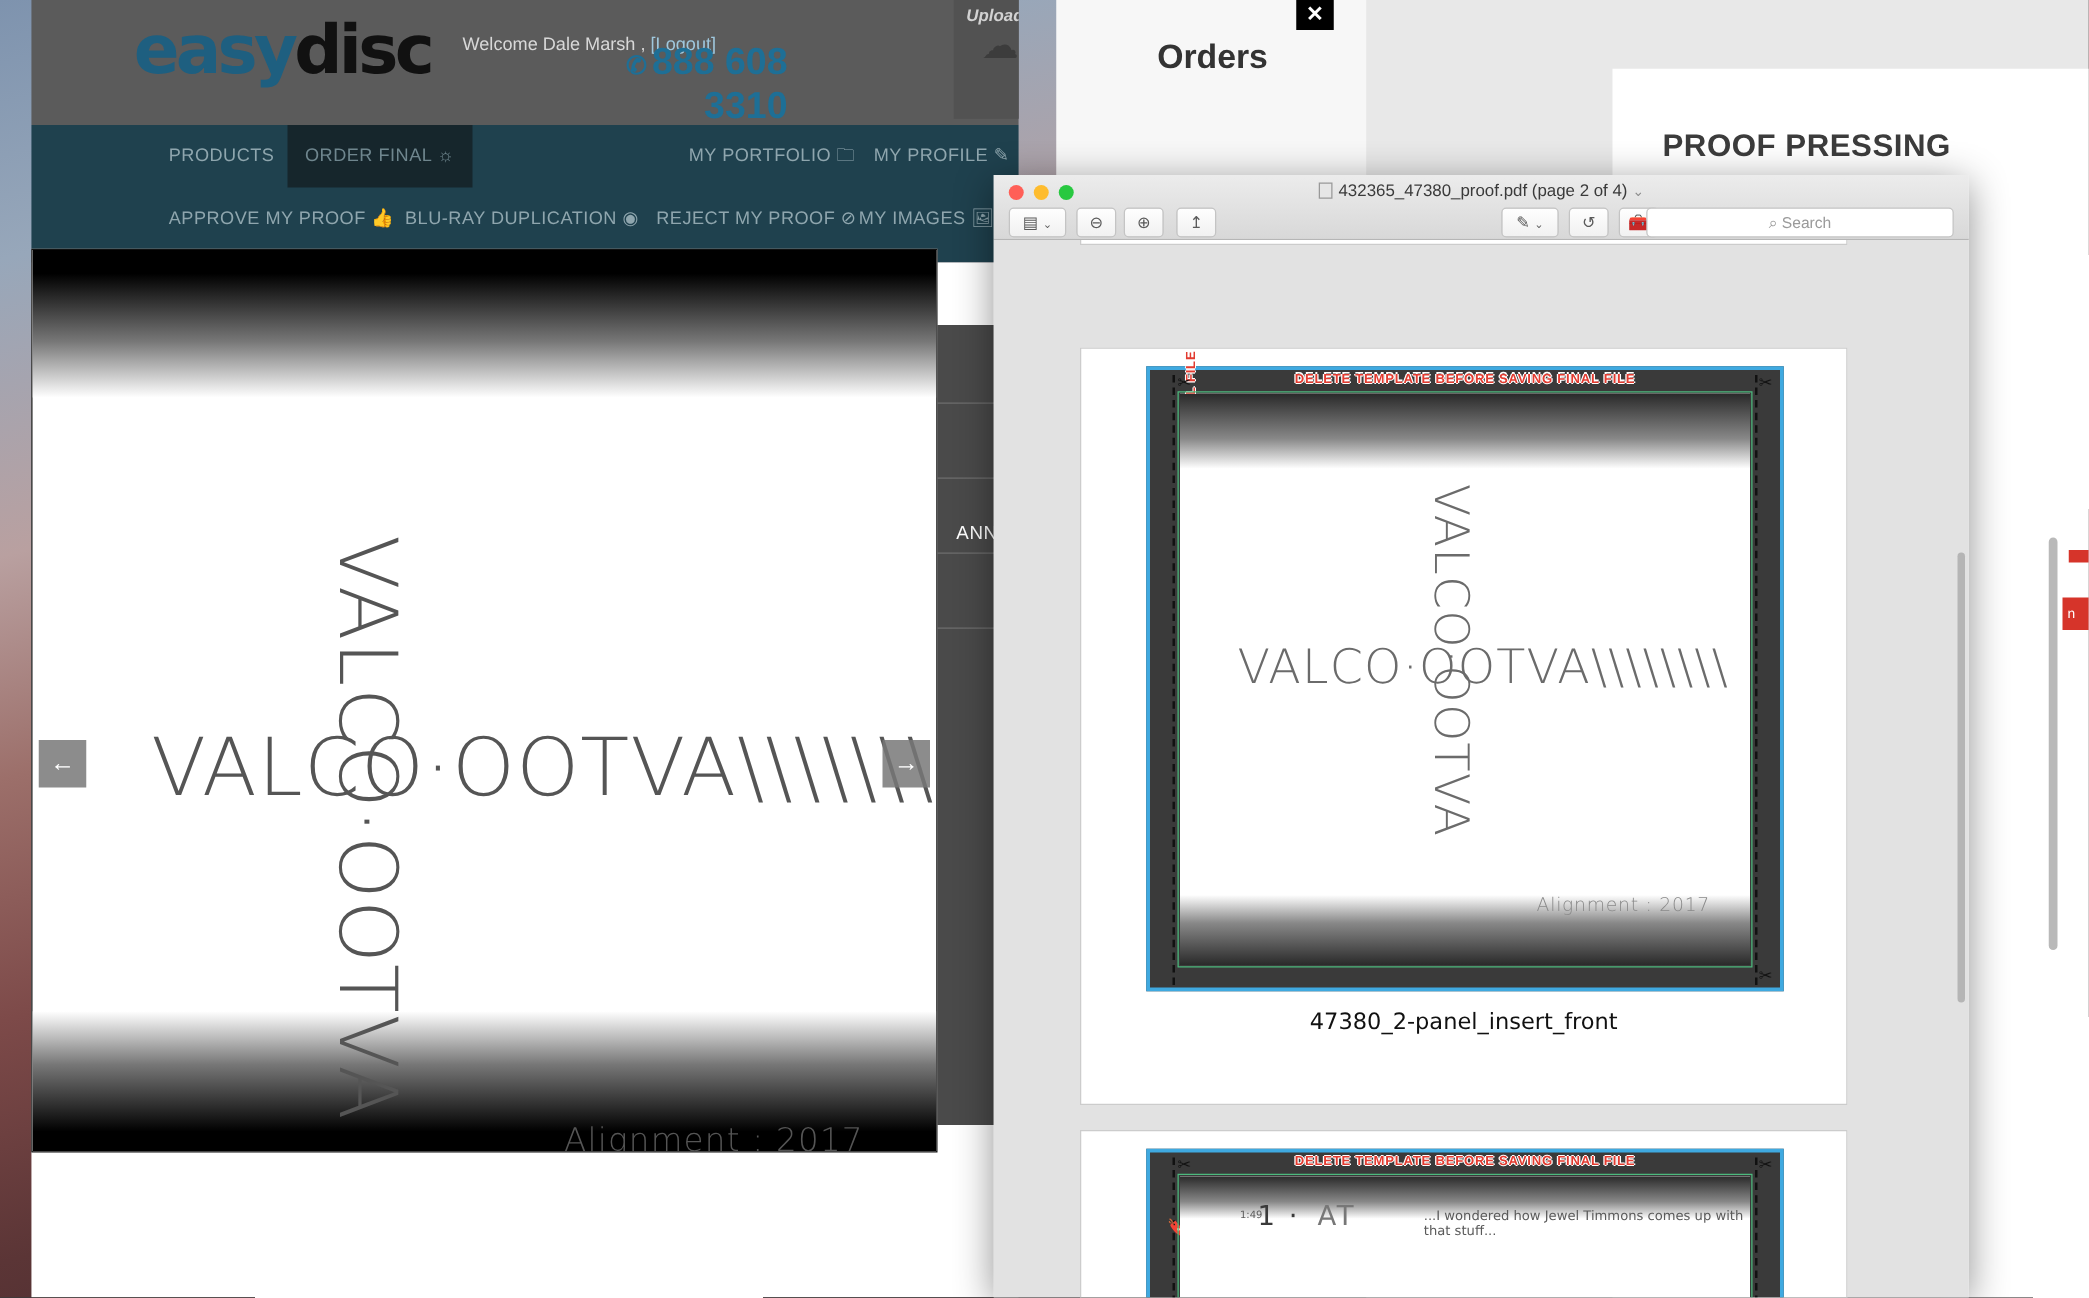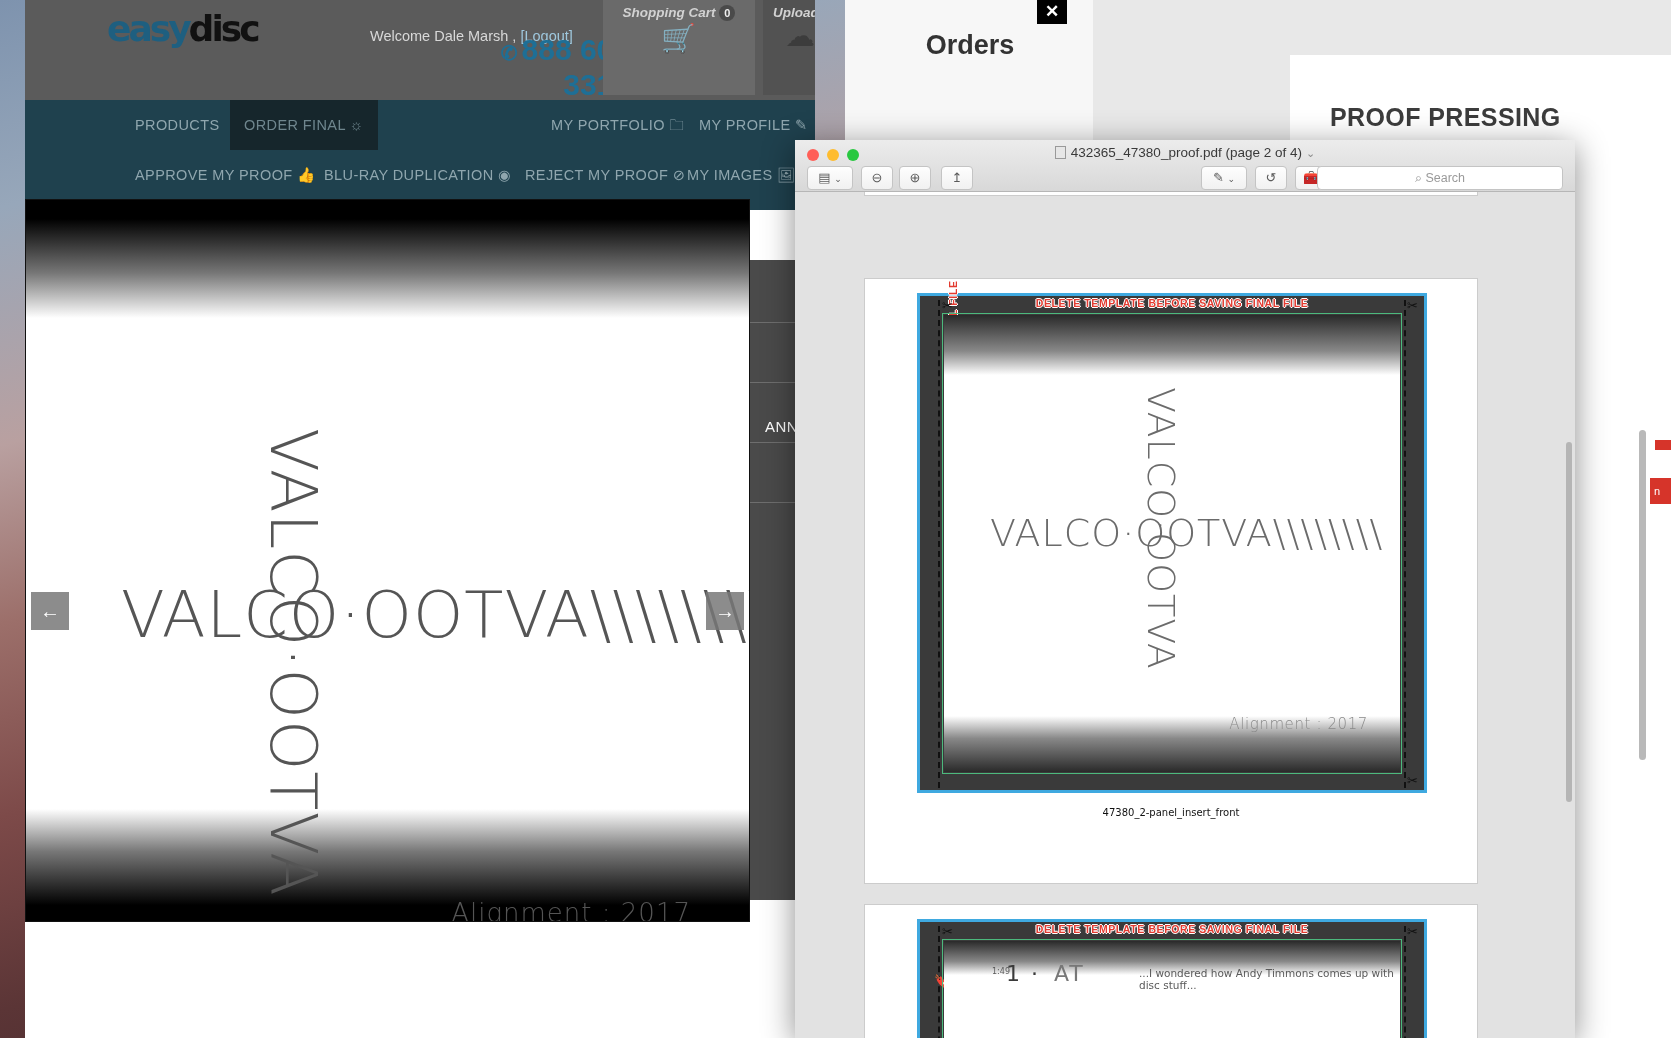--- a/index.html
+++ b/index.html
@@ -6,21 +6,21 @@
   html,body { width:1671px; height:1038px; overflow:hidden; font-family:"Liberation Sans", sans-serif; }
   body { position:relative; background:#3a3a3a; }
 
   
   .wallpaper{position:absolute;inset:0;
     background:linear-gradient(165deg,#7e93ae 0%,#97a7ba 14%,#b9a0a0 30%,#9c6f6a 42%,#7d4a49 55%,#5b3536 68%,#45282c 82%,#2e1d22 100%);}
 
   
   .site{position:absolute;left:25px;top:0;width:790px;height:1038px;overflow:hidden;}
   .site-header{position:absolute;left:0;top:0;width:790px;height:100px;background:#5b5b5b;}
-  .logo{position:absolute;left:82px;top:8px;font-size:36px;font-weight:bold;letter-spacing:-3px;
+  .logo{position:absolute;left:82px;top:8px;font-size:54px;font-weight:bold;letter-spacing:-3px;
         font-family:"DejaVu Sans", sans-serif;}
   .logo .a{color:#1e5f80;}
   .logo .b{color:#111;}
   .welcome{position:absolute;left:345px;top:4px;font-size:14.5px;color:#d8d8d8;margin-top:24px;}
   .welcome a{color:#9fc8de;text-decoration:none;}
   .phone{position:absolute;left:430px;top:34px;width:175px;text-align:right;
          font-size:30px;font-weight:bold;color:#1e6f96;line-height:32px;}
   .phone .ph-ico{font-size:20px;color:#1e6f96;margin-right:4px;}
   .cart{position:absolute;left:578px;top:0;width:152px;height:95px;background:#6a6a6a;}
   .cart .cart-t{position:absolute;top:5px;left:0;width:100%;text-align:center;
@@ -123,21 +123,21 @@
       font-size:10.5px;font-weight:bold;color:#e23b30;letter-spacing:.6px;
       text-shadow:-1px 0 #fff,1px 0 #fff,0 -1px #fff,0 1px #fff;white-space:nowrap;
       transform:rotate(-90deg);}
   .tpl .art{position:absolute;background:#fff;overflow:hidden;}
   .art .g-top{position:absolute;left:0;top:0;width:100%;height:60px;
       background:linear-gradient(180deg,#2a2a2a,#888 60%,#fff);}
   .art .g-bot{position:absolute;left:0;bottom:0;width:100%;height:56px;
       background:linear-gradient(0deg,#2a2a2a,#888 60%,#fff);}
   .art .vh{position:absolute;color:#6b6b6b;font-family:"DejaVu Sans",sans-serif;font-weight:300;white-space:nowrap;}
   .art .align{position:absolute;color:#8a8a8a;font-family:"DejaVu Sans",sans-serif;font-weight:300;}
-  .pdf-cap{position:absolute;width:100%;text-align:center;font-size:10px;color:#111;
+  .pdf-cap{position:absolute;width:100%;text-align:center;font-size:18px;color:#111;
       font-family:"DejaVu Sans",sans-serif;}
   .scissor{position:absolute;color:#111;font-size:13px;}
   .bm{position:absolute;color:#d6342a;font-size:13px;}
   .p2txt1{position:absolute;font-family:"DejaVu Sans",sans-serif;color:#3a3a3a;}
   .p2txt2{position:absolute;font-family:"DejaVu Sans",sans-serif;color:#5a5a5a;}
 </style>
 </head>
 <body>
 
 <div class="wallpaper"></div>
@@ -147,27 +147,20 @@
   <div class="site-header">
     <div class="logo">
       <span class="a">easy</span><span class="b">disc</span>
     </div>
     <div class="welcome">
       <span>Welcome Dale Marsh ,</span>
       <a href="#">[Logout]</a>
     </div>
     <div class="phone">
       <span class="ph-ico">✆</span><span>888 608 3310</span>
-    </div>
-    <div class="cart">
-      <div class="cart-t">
-        <span>Shopping Cart</span>
-        <span class="badge">0</span>
-      </div>
-      <div class="cart-ico">🛒</div>
     </div>
     <div class="upload">
       <div class="up-t">Upload</div>
       <div class="up-ico">☁</div>
     </div>
   </div>
 
   <div class="navbar">
     <div class="nav-row r1">
       <div class="nav-item" style="left:96px">
@@ -303,20 +296,20 @@
         <div class="dash-v" style="right:18px;top:4px;height:488px;"></div>
         <div class="scissor" style="left:22px;top:2px;">✂</div>
         <div class="scissor" style="right:6px;top:2px;">✂</div>
         <div class="bm" style="left:14px;top:52px;">🔖</div>
         <div class="grnbox" style="left:22px;top:17px;right:22px;bottom:16px;"></div>
         <div class="art" style="left:24px;top:19px;right:24px;bottom:18px;">
           <div class="g-top" style="height:34px;"></div>
           <div class="p2txt2" style="left:48px;top:26px;font-size:8px;">1:49</div>
           <div class="p2txt1" style="left:62px;top:20px;font-size:22px;letter-spacing:2px;">1 ·</div>
           <div class="p2txt1" style="left:110px;top:20px;font-size:22px;letter-spacing:2px;color:#777;">AT</div>
-          <div class="p2txt2" style="left:195px;top:26px;font-size:10.5px;">...I wondered how Andy Timmons comes up with disc stuff...</div>
+          <div class="p2txt2" style="left:195px;top:26px;font-size:10.5px;">...I wondered how Jewel Timmons comes up with that stuff...</div>
         </div>
       </div>
     </div>
 
     <div class="pv-scrollbar"></div>
   </div>
 </div>
 
 </body></html>

